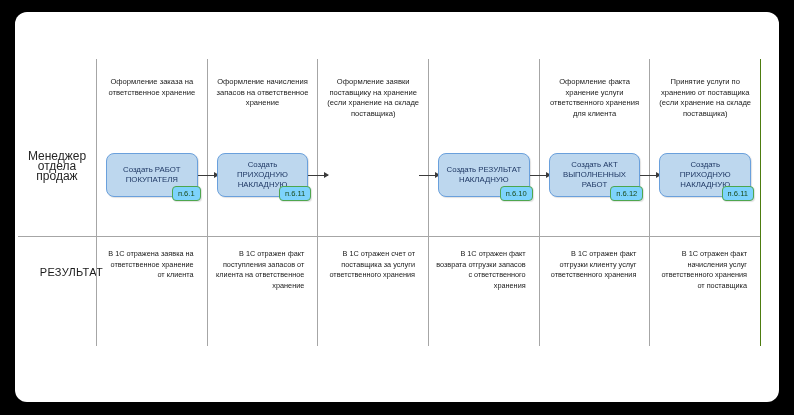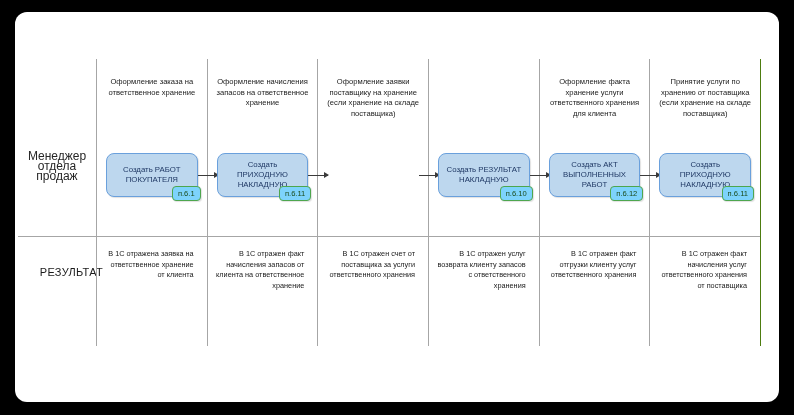--- a/index.html
+++ b/index.html
@@ -191,36 +191,36 @@
           <div class="result">В 1С отражена заявка на ответственное хранение от клиента</div>
         </div>
 
         <div class="col">
           <div class="arrow"></div>
           <div class="caption">Оформление начисления запасов на ответственное хранение</div>
           <div class="taskwrap">
             <div class="task">Создать ПРИХОДНУЮ НАКЛАДНУЮ</div>
             <div class="badge">п.6.11</div>
           </div>
-          <div class="result">В 1С отражен факт начисления запасов от клиента на ответственное хранение</div>
+          <div class="result">В 1С отражен факт поступления запасов от клиента на ответственное хранение</div>
         </div>
 
         <div class="col">
           <div class="arrow"></div>
           <div class="caption">Оформление заявки поставщику на хранение (если хранение на складе поставщика)</div>
           <div class="result">В 1С отражен счет от поставщика за услуги ответственного хранения</div>
         </div>
 
         <div class="col">
           <div class="arrow"></div>
           <div class="taskwrap">
             <div class="task">Создать РЕЗУЛЬТАТ НАКЛАДНУЮ</div>
             <div class="badge">п.6.10</div>
           </div>
-          <div class="result">В 1С отражен услуг возврата клиенту запасов с ответственного хранения</div>
+          <div class="result">В 1С отражен факт возврата отгрузки запасов с ответственного хранения</div>
         </div>
 
         <div class="col">
           <div class="arrow"></div>
           <div class="caption">Оформление факта хранение услуги ответственного хранения для клиента</div>
           <div class="taskwrap">
             <div class="task">Создать АКТ ВЫПОЛНЕННЫХ РАБОТ</div>
             <div class="badge">п.6.12</div>
           </div>
           <div class="result">В 1С отражен факт отгрузки клиенту услуг ответственного хранения</div>

